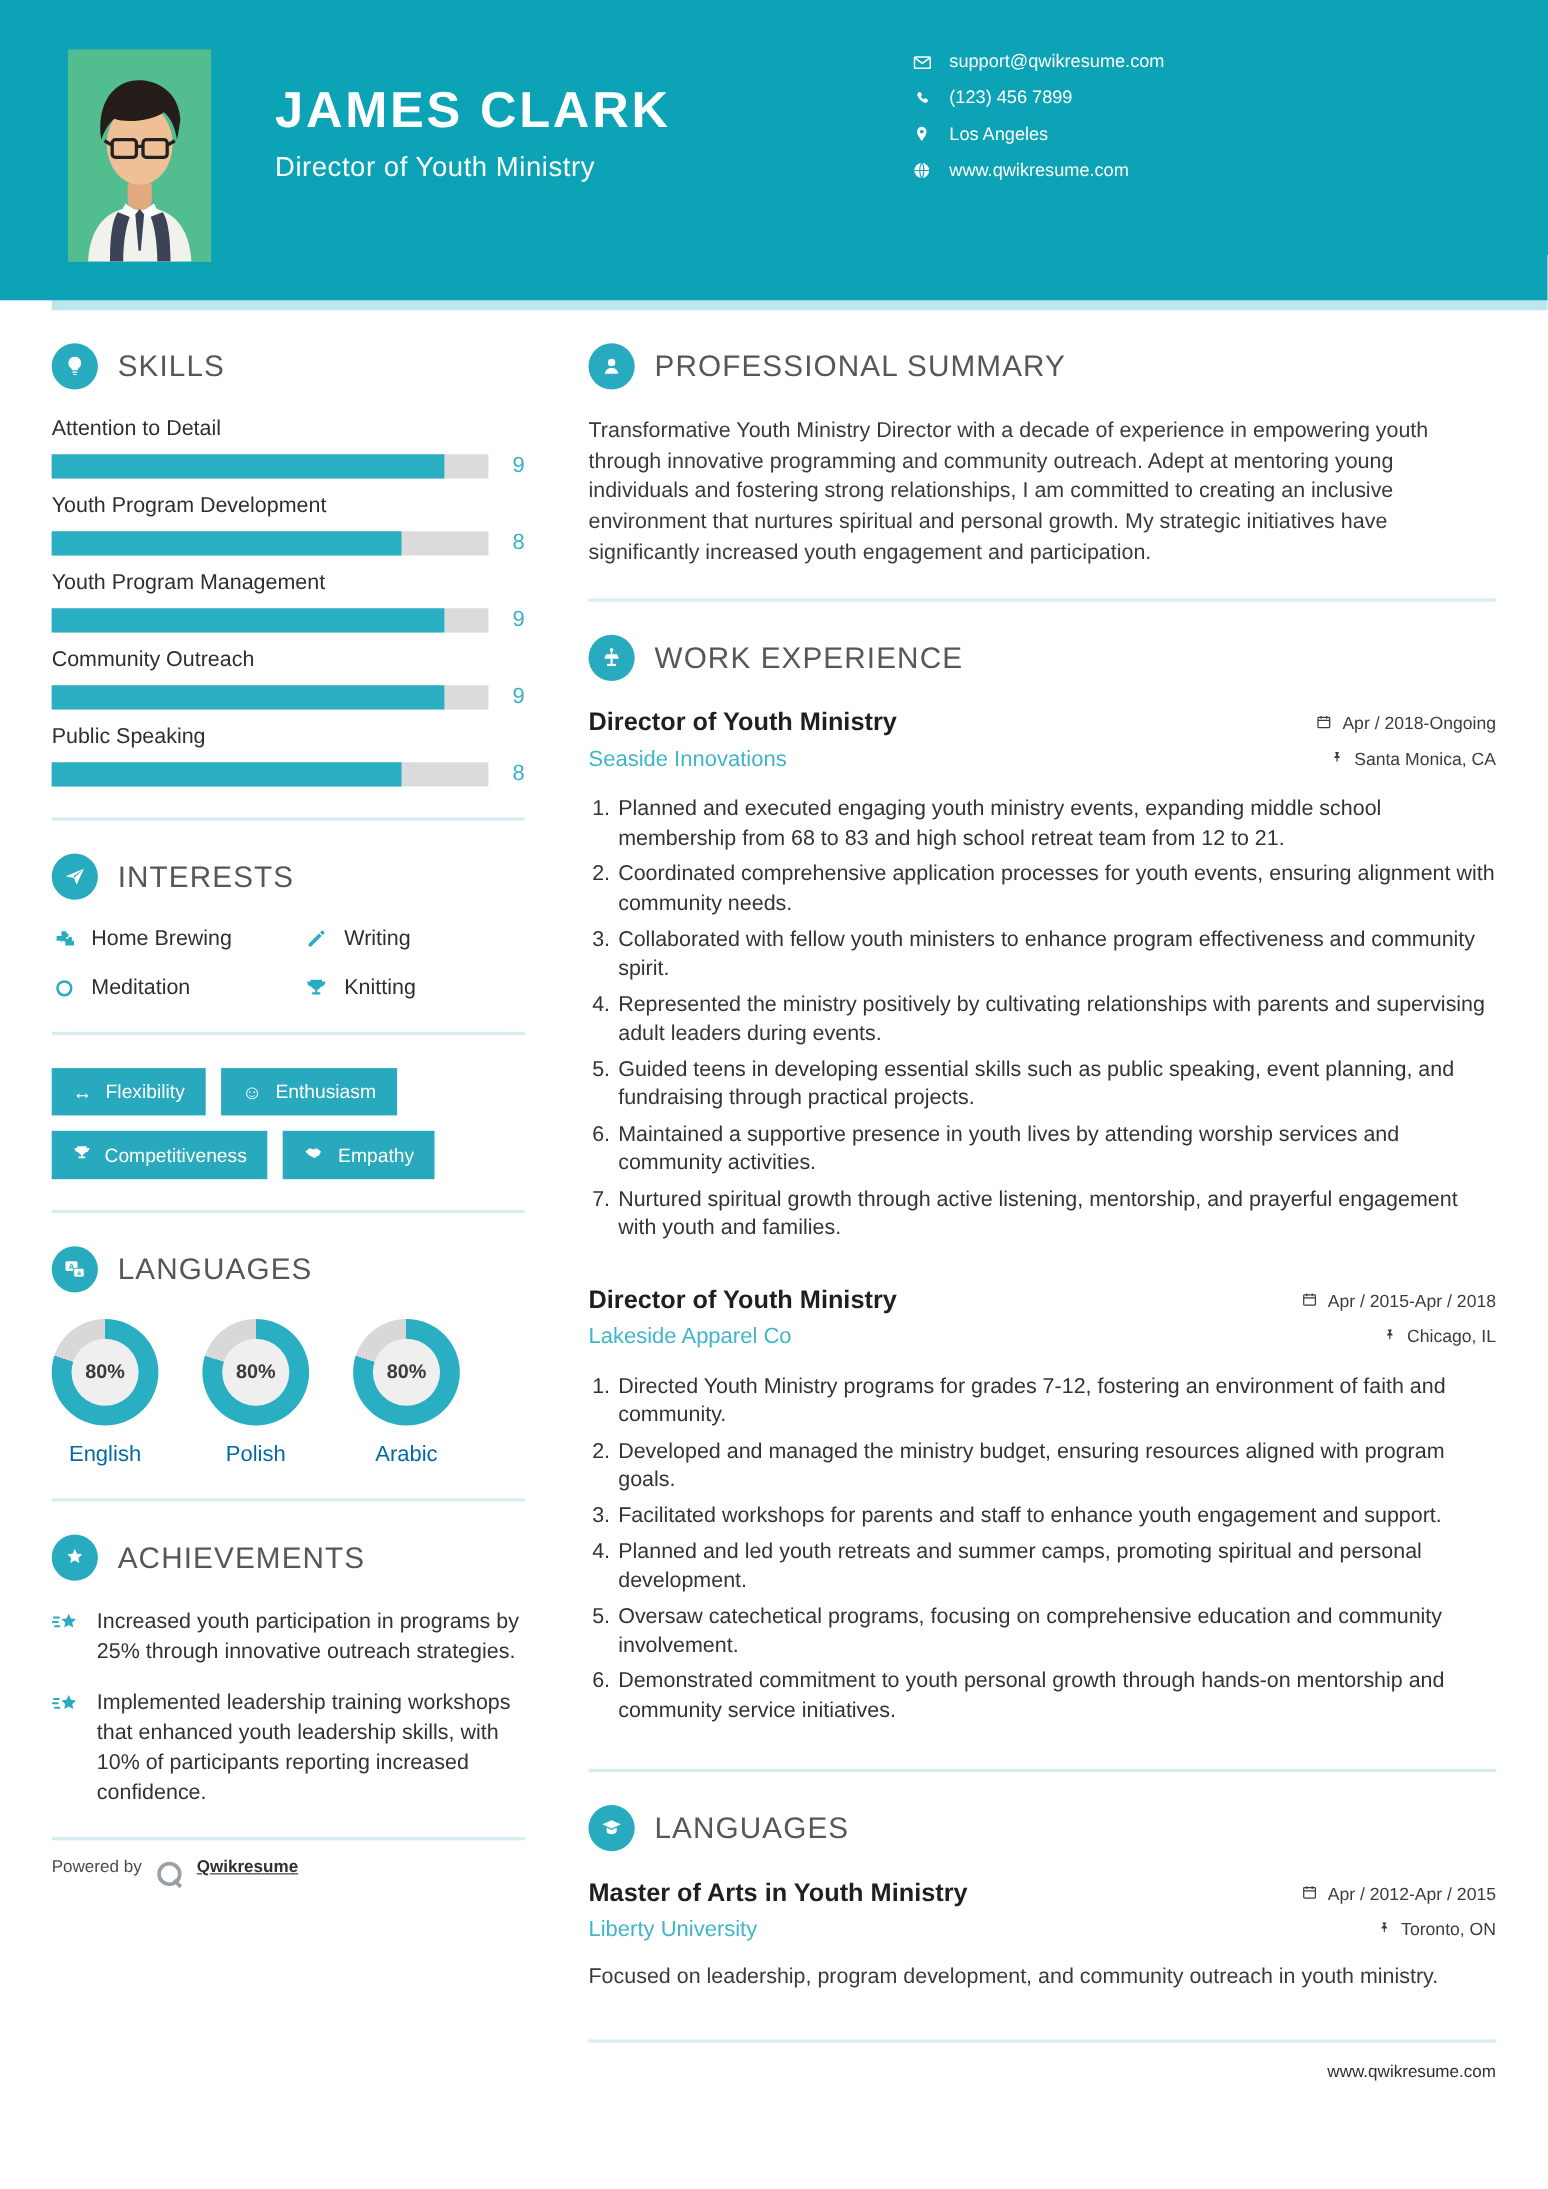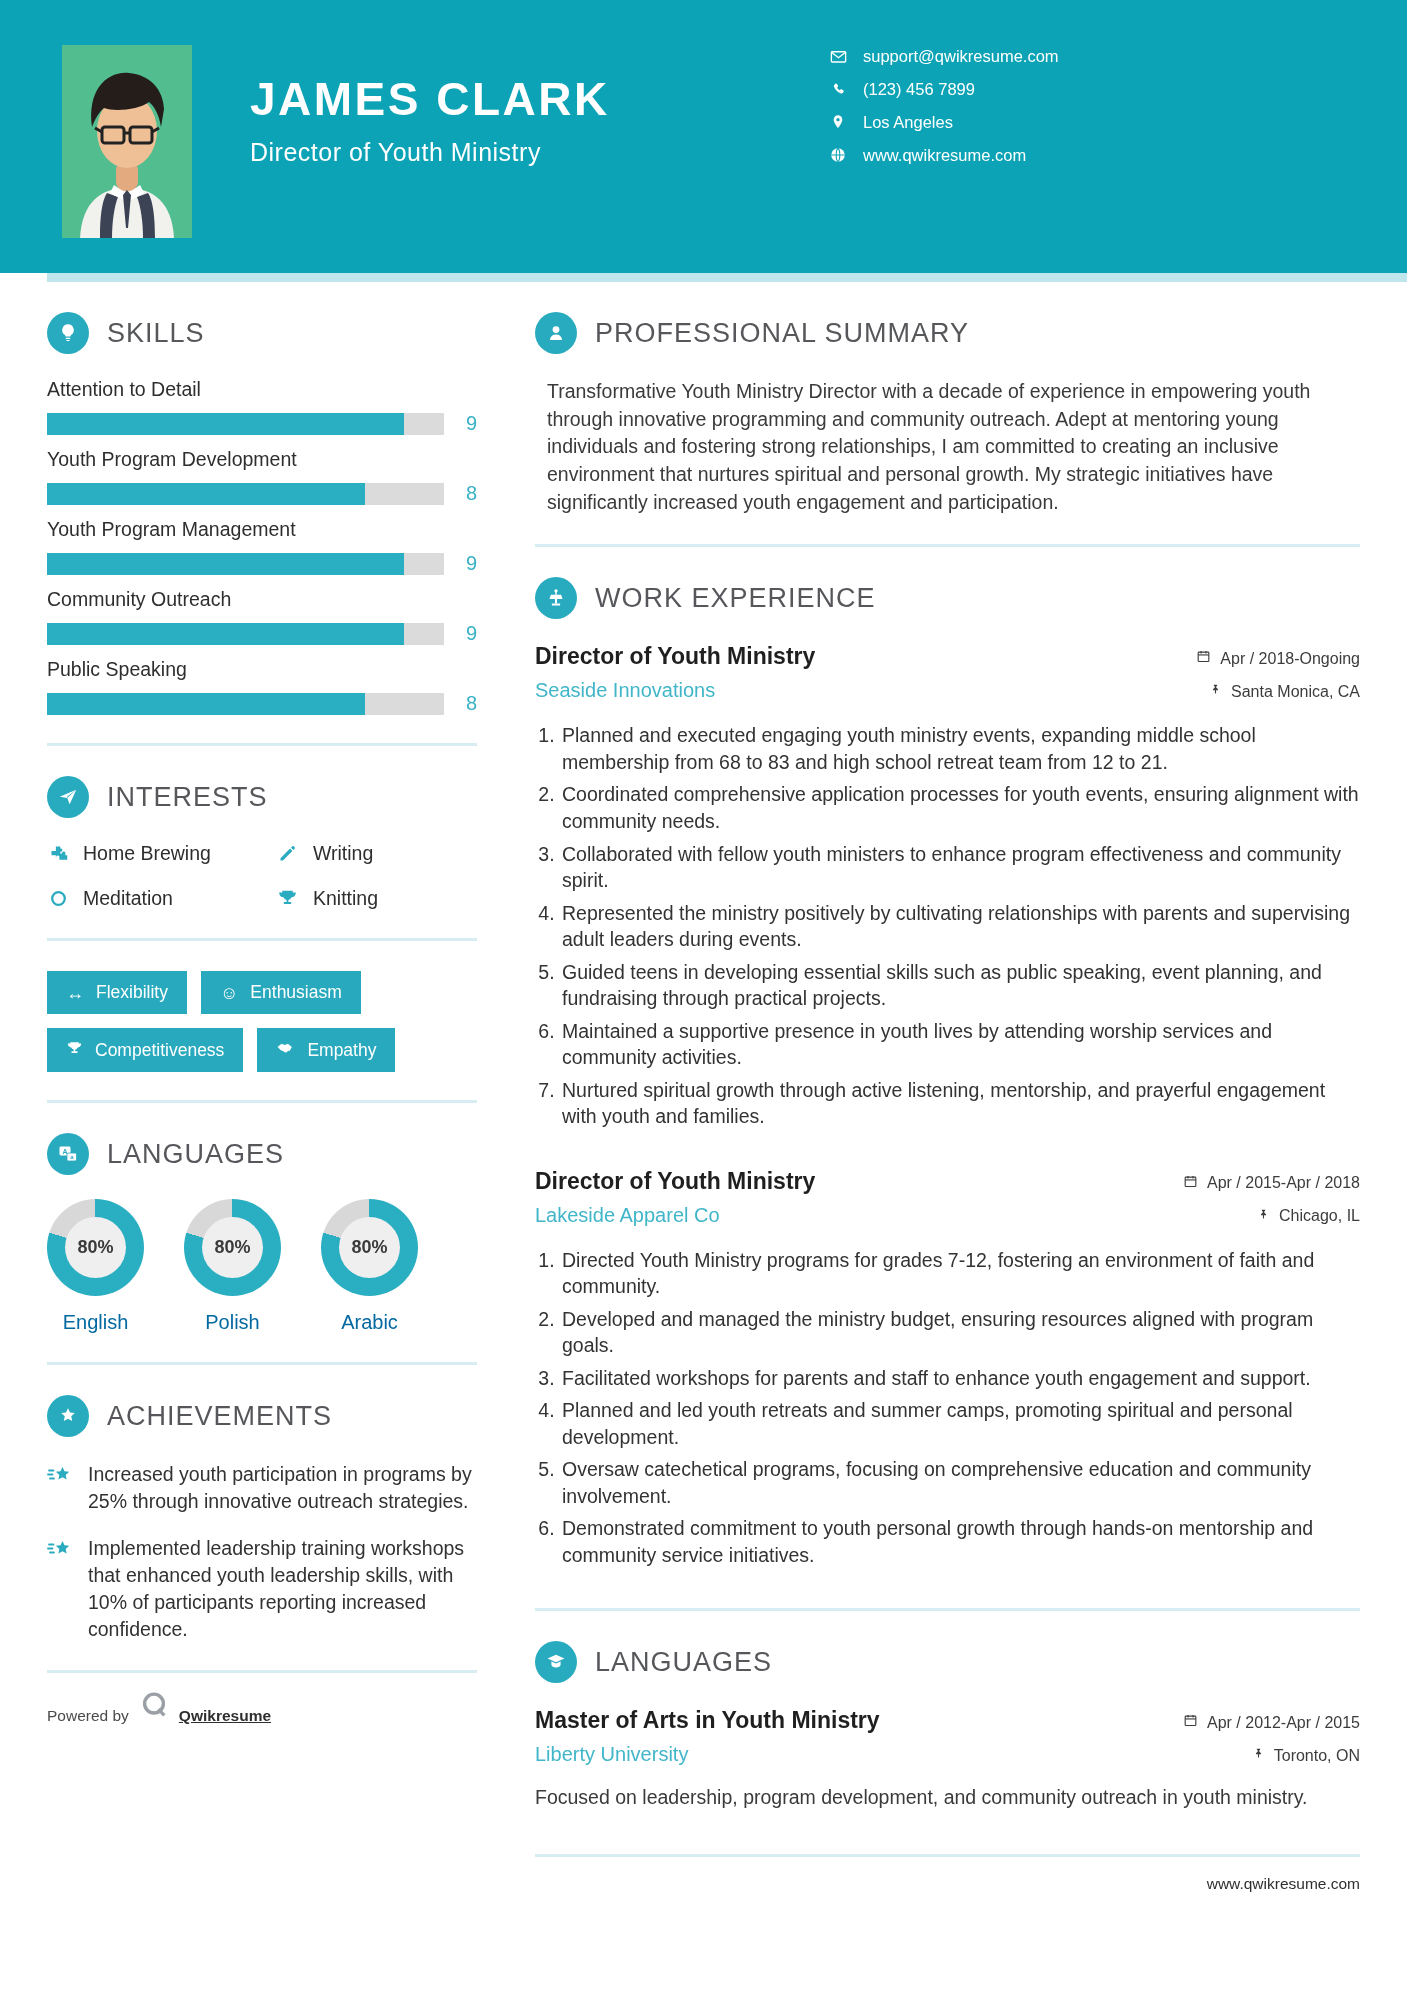--- a/index.html
+++ b/index.html
@@ -50,25 +50,25 @@
   .lang { text-align:center; }
   .donut { width:97px; height:97px; border-radius:50%; display:flex; align-items:center; justify-content:center; }
   .donut-inner { width:61px; height:61px; border-radius:50%; background:#efefef; display:flex; align-items:center; justify-content:center; font-weight:bold; font-size:18px; color:#3a3a3a; }
   .lang-label { margin-top:15px; font-size:20px; color:#0369a1; }
 
   
   .ach-item { display:flex; gap:15px; margin-bottom:20px; font-size:19.5px; color:#323232; line-height:1.38; }
   .ach-ic { flex:none; margin-top:3px; }
 
   
-  .pb { display:flex; align-items:flex-end; gap:9px; font-size:15.5px; color:#4a4a4a; margin-top:16px; }
+  .pb { display:flex; align-items:flex-start; gap:9px; font-size:15.5px; color:#4a4a4a; margin-top:16px; }
   .pb a { color:#2f2f2f; font-weight:bold; text-decoration:underline; cursor:pointer; }
 
   
-  .summary-text { margin:12px; font-size:19.5px; color:#3a3a3a; line-height:1.42; }
+  .summary-text { margin:0; font-size:19.5px; color:#3a3a3a; line-height:1.42; }
   .job { margin-bottom:38px; }
   .job-head, .job-sub { display:flex; justify-content:space-between; align-items:baseline; }
   .job-head h3 { margin:0; font-size:23px; color:#1f1f1f; font-weight:bold; }
   .company { color:#41b6c9; font-size:20px; margin-top:9px; }
   .meta { display:flex; align-items:center; gap:9px; font-size:16px; color:#3c3c3c; flex:none; }
   .bullets { margin:20px 0 0; padding-left:25px; font-size:19.5px; color:#333; line-height:1.36; }
   .bullets li { margin-bottom:6px; padding-left:2px; }
   .edu-desc { margin:18px 0 0; font-size:19.5px; color:#3a3a3a; line-height:1.42; }
   .site { text-align:right; font-size:15.5px; color:#2f2f2f; margin-top:18px; }
   .mt-sum { margin-top:46px; }

